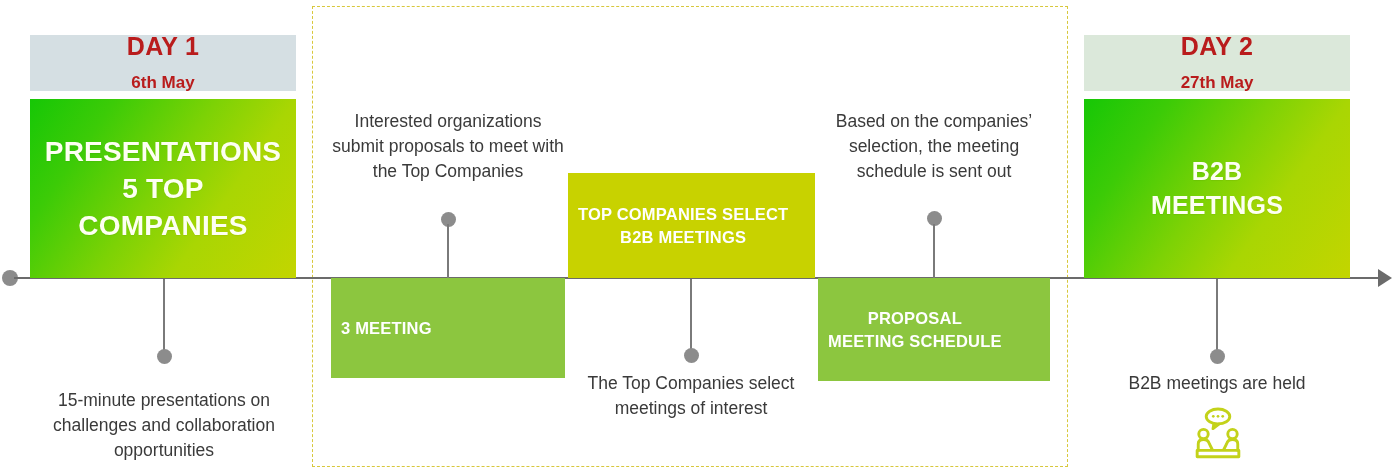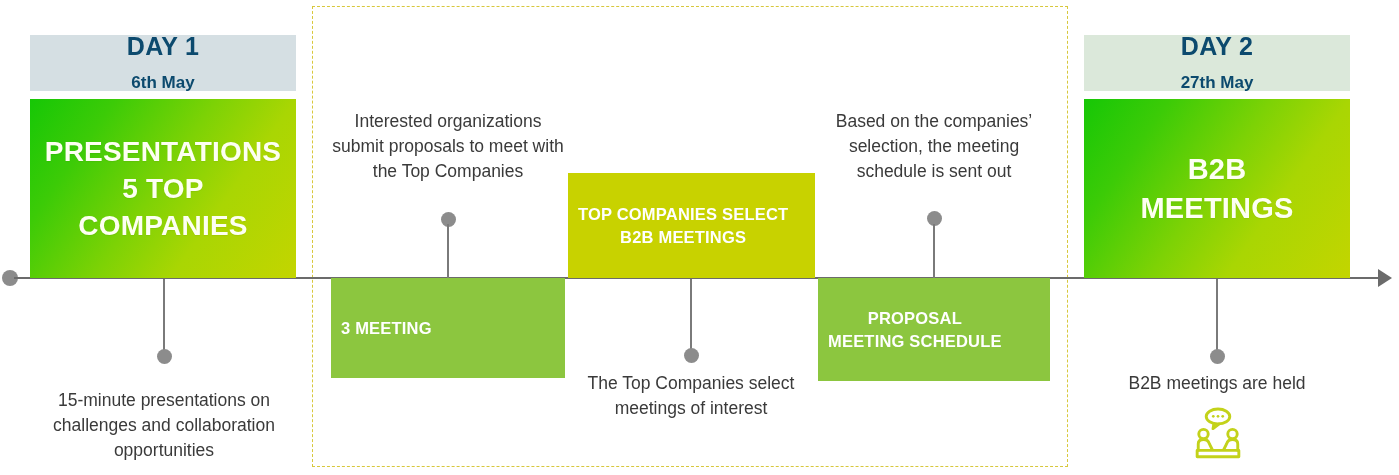--- a/index.html
+++ b/index.html
@@ -60,21 +60,21 @@
 
   
   .day-header {
     position: absolute;
     box-sizing: border-box;
     display: flex;
     flex-direction: column;
     align-items: center;
     justify-content: center;
     text-align: center;
-    color: #0c4a6e;
+    color: #b91c1c;
   }
   .day-header .day-title {
     font-size: 25px;
     font-weight: bold;
     line-height: 1.08;
     letter-spacing: 0.3px;
   }
   .day-header .day-date {
     font-size: 17px;
     font-weight: bold;
@@ -104,21 +104,21 @@
     text-shadow: 0 1px 1px rgba(0,0,0,0.06);
   }
   #card-presentations {
     left: 30px; top: 99px; width: 266px; height: 179px;
     font-size: 28px;
     line-height: 1.33;
     letter-spacing: 0.2px;
   }
   #card-b2b-meetings {
     left: 1084px; top: 99px; width: 266px; height: 179px;
-    font-size: 29px;
+    font-size: 25px;
     line-height: 1.33;
     letter-spacing: 0.2px;
   }
 
   
   .step-box {
     position: absolute;
     box-sizing: border-box;
     display: flex;
     align-items: center;

